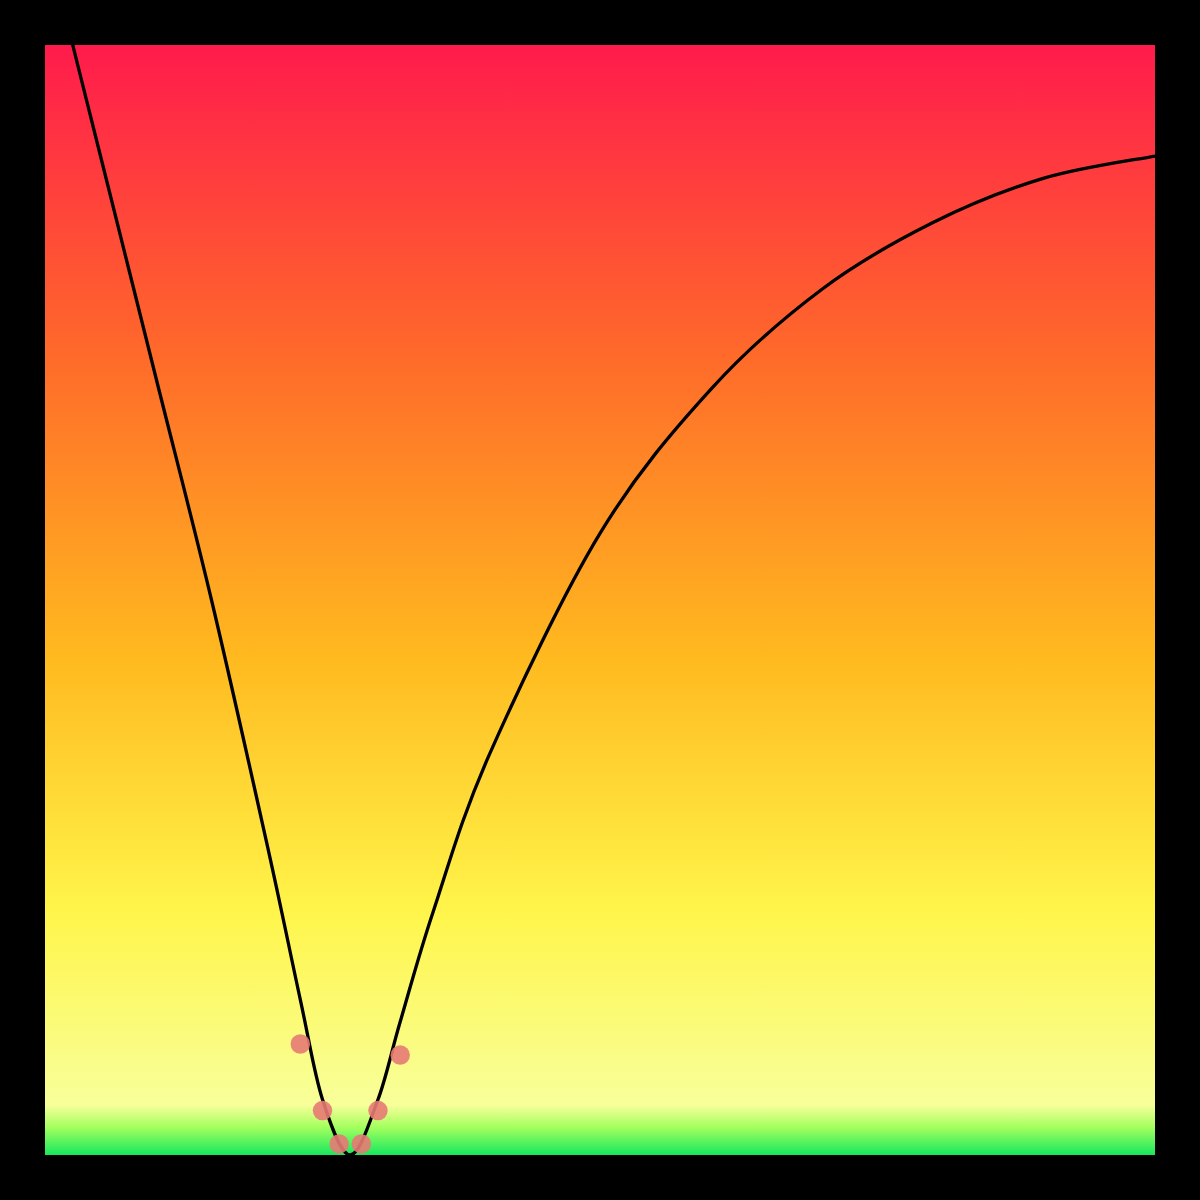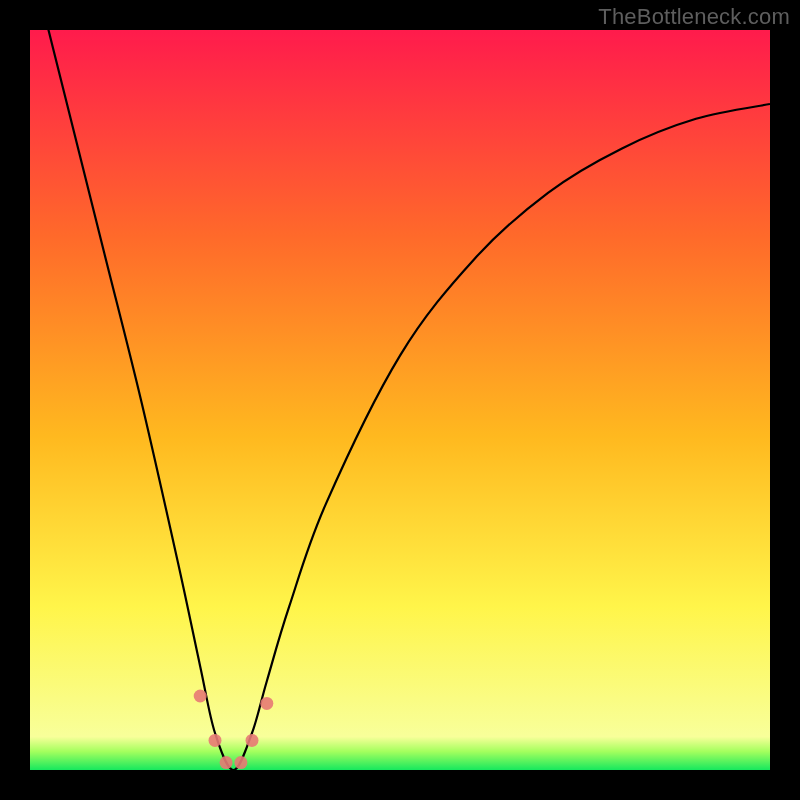--- a/index.html
+++ b/index.html
@@ -36,21 +36,20 @@
   }
   svg {
     display: block;
   }
 </style>
 </head>
 <body>
 
 <div class="frame">
 
-  <div class="watermark">TheBottleneck.com</div>
 
   <div class="plot">
     <svg id="chart-svg" width="740" height="740" viewBox="0 0 740 740">
       <defs>
         <linearGradient id="bg-grad" x1="0" y1="0" x2="0" y2="1">
             <stop offset="0%" stop-color="#ff1b4c"></stop>
             <stop offset="28.000000000000004%" stop-color="#ff6a2a"></stop>
             <stop offset="55.00000000000001%" stop-color="#ffb91f"></stop>
             <stop offset="78%" stop-color="#fff54a"></stop>
             <stop offset="95.5%" stop-color="#f8ff9a"></stop>

